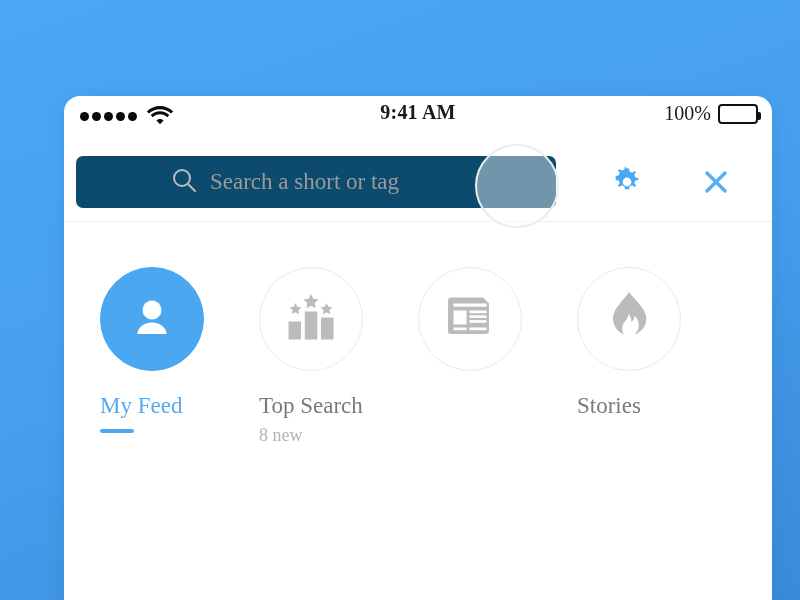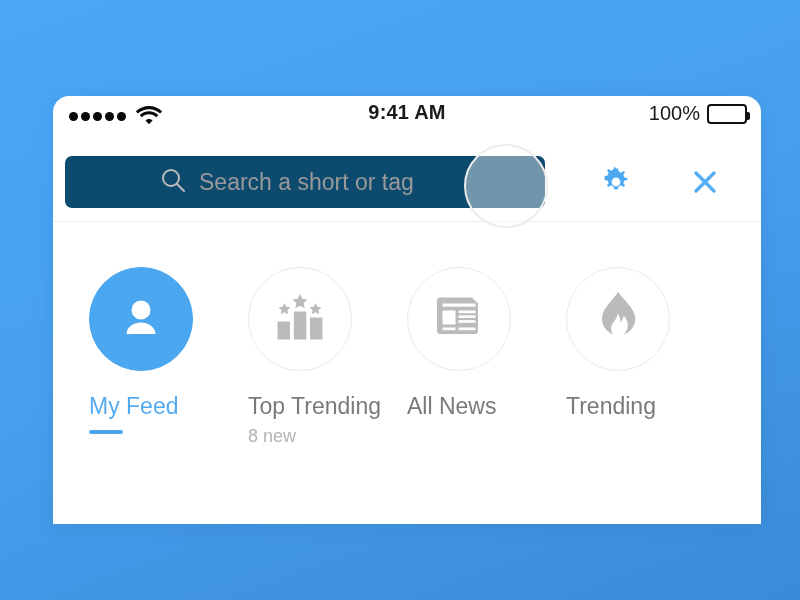--- a/index.html
+++ b/index.html
@@ -14,29 +14,30 @@
   #screen {
     position: relative;
     width: 800px;
     height: 600px;
     background: linear-gradient(160deg, #4aa8f7 0%, #47a0ef 45%, #3a8bd8 100%);
   }
 
   
   #phone-card {
     position: absolute;
-    left: 53px;
+    left: 64px;
     top: 96px;
     width: 708px;
-    height: 428px;
+    height: 504px;
     background: #ffffff;
     border-top-left-radius: 16px;
     border-top-right-radius: 16px;
     overflow: hidden;
     box-shadow: 0 2px 18px rgba(20,70,120,0.13);
+    font-family: Liberation Serif, serif;
   }
 
   
   #status-bar {
     position: relative;
     height: 46px;
     width: 100%;
   }
   .status-left {
     position: absolute;
@@ -284,51 +285,50 @@
             <svg width="56" height="54" viewBox="0 0 56 54">
               <path d="M28 4l2.3 4.7 5.2 0.75-3.75 3.65 0.88 5.15L28 15.8l-4.63 2.45 0.88-5.15L20.5 9.45l5.2-0.75z" fill="#bbbbbb"></path>
               <path d="M12.5 13l1.8 3.7 4.1 0.6-2.95 2.87 0.7 4.07-3.65-1.92-3.65 1.92 0.7-4.07L6.6 17.3l4.1-0.6z" fill="#bbbbbb"></path>
               <path d="M43.5 13l1.8 3.7 4.1 0.6-2.95 2.87 0.7 4.07-3.65-1.92-3.65 1.92 0.7-4.07L37.6 17.3l4.1-0.6z" fill="#bbbbbb"></path>
               <rect x="5.5" y="31.5" width="12.5" height="18" fill="#bbbbbb"></rect>
               <rect x="21.8" y="21.5" width="12.5" height="28" fill="#bbbbbb"></rect>
               <rect x="38" y="27.5" width="12.5" height="22" fill="#bbbbbb"></rect>
             </svg>
           </span>
         </div>
-        <div class="cat-label">Top Trending</div>
+        <div class="cat-label">Top Search</div>
         <div class="cat-sub">8 new</div>
       </div>
 
       <div class="category">
         <div class="cat-circle">
           <span>
             <svg width="52" height="48" viewBox="0 0 52 48">
               <path d="M4 7.5a3 3 0 0 1 3-3h32l6 6v27.5a3 3 0 0 1 -3 3H7a3 3 0 0 1 -3-3z" fill="#bbbbbb"></path>
               <rect x="9.5" y="10.5" width="33" height="3.2" fill="#ffffff"></rect>
               <rect x="9.5" y="17.5" width="13" height="14" fill="#ffffff"></rect>
               <rect x="25.5" y="17.5" width="17" height="2.7" fill="#ffffff"></rect>
               <rect x="25.5" y="22.3" width="17" height="2.7" fill="#ffffff"></rect>
               <rect x="25.5" y="27.1" width="17" height="2.7" fill="#ffffff"></rect>
               <rect x="9.5" y="34.5" width="13" height="2.7" fill="#ffffff"></rect>
               <rect x="25.5" y="34.5" width="17" height="2.7" fill="#ffffff"></rect>
             </svg>
           </span>
         </div>
-        <div class="cat-label">All News</div>
         <div class="spacer-sub"></div>
       </div>
 
       <div class="category">
         <div class="cat-circle">
           <span>
             <svg width="42" height="52" viewBox="0 0 42 52">
               <path d="M21 1C15 10 9 14.5 6 22c-3.2 8 1 18 10 21.5 -2.6-4.2-2.4-8.8 0.6-12.6 2.2-2.8 3.6-5.2 4-8.2 2.2 2.6 3 5.4 2.6 8.4 2.1-1.5 3.2-3.8 3.4-6.7 3 3.4 4.6 7 4.2 10.7-0.3 3.3-1.8 6.1-4.2 8.4 9.5-3.1 14.2-13.4 10.4-21.8C33.4 14 27.2 9.2 21 1z" fill="#bbbbbb"></path>
             </svg>
           </span>
         </div>
-        <div class="cat-label">Trending</div>
+        <div class="cat-label">Stories</div>
         <div class="spacer-sub"></div>
       </div>
 
     </div>
 
   </div>
 </div>
 
 </body></html>

